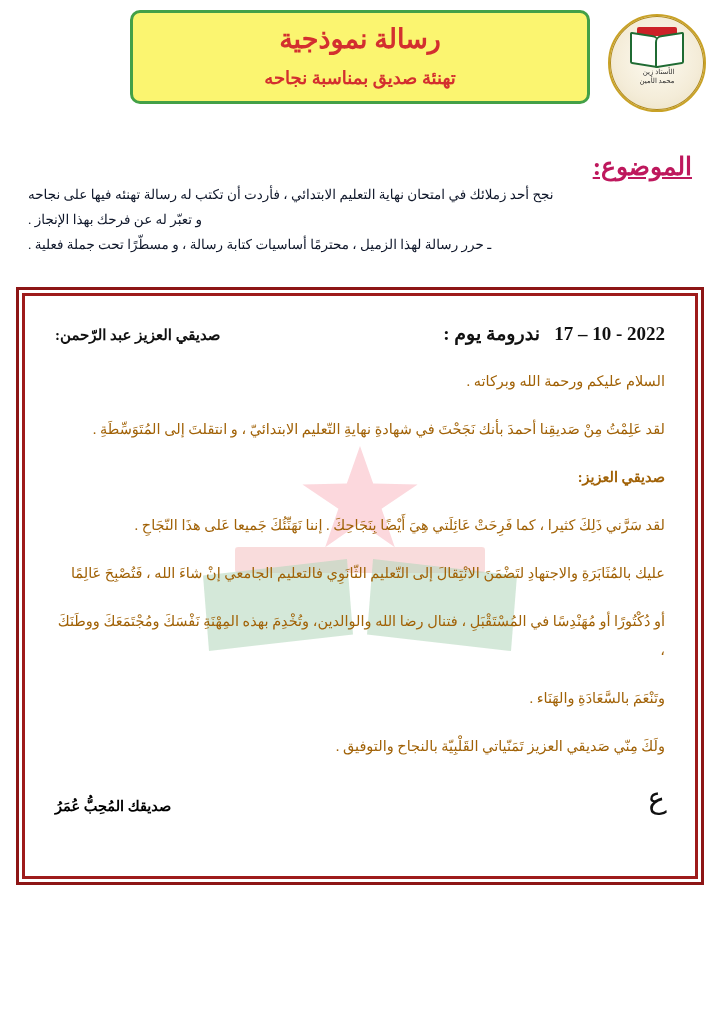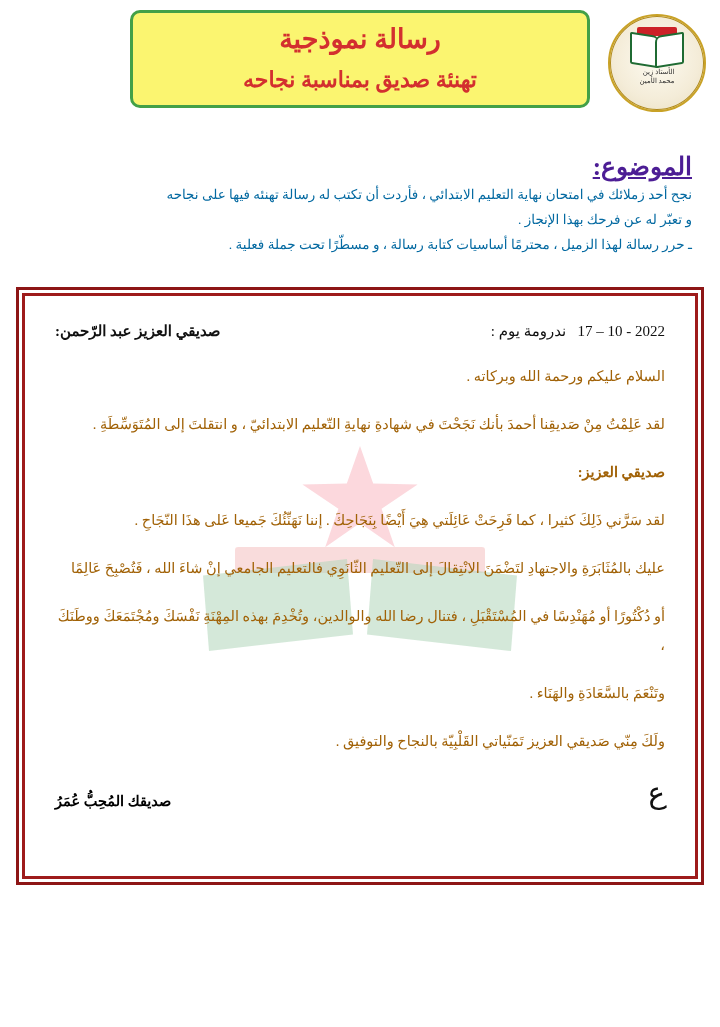--- a/index.html
+++ b/index.html
@@ -82,42 +82,42 @@
   }
   .title-main {
     color: #d32f2f;
     font-size: 27px;
     font-weight: bold;
     margin-bottom: 12px;
     letter-spacing: .5px;
   }
   .title-sub {
     color: #d32f2f;
-    font-size: 22px;
+    font-size: 18px;
     font-weight: bold;
   }
 
   
   .subject {
     margin: 12px 28px 0 28px;
     text-align: right;
   }
   .subject-label {
     font-size: 25px;
     font-weight: bold;
-    color: #4c1d95;
+    color: #be185d;
     text-decoration: underline;
     display: inline-block;
     margin-bottom: 2px;
   }
   .subject-body {
     font-size: 13.5px;
-    color: #0369a1;
+    color: #0f172a;
     line-height: 1.85;
-    text-align: right;
+    text-align: left;
   }
   .subject-body .ln { display: block; }
 
   
   .letter {
     position: absolute;
     top: 293px;
     right: 22px;
     left: 22px;
     height: 580px;
@@ -178,21 +178,21 @@
     text-align: right;
   }
   .meta-row {
     display: flex;
     justify-content: space-between;
     align-items: baseline;
     font-size: 15px;
     color: #111;
     margin-bottom: 22px;
   }
-  .meta-date { font-size: 15px; }
+  .meta-date { font-size: 19px; font-weight: bold; }
   .salutation { font-size: 15px; font-weight: bold; }
 
   .para {
     font-size: 14.5px;
     color: #a16207;
     line-height: 2.0;
     margin: 0 0 19px 0;
     text-align: right;
   }
   .bold { font-weight: bold; }

